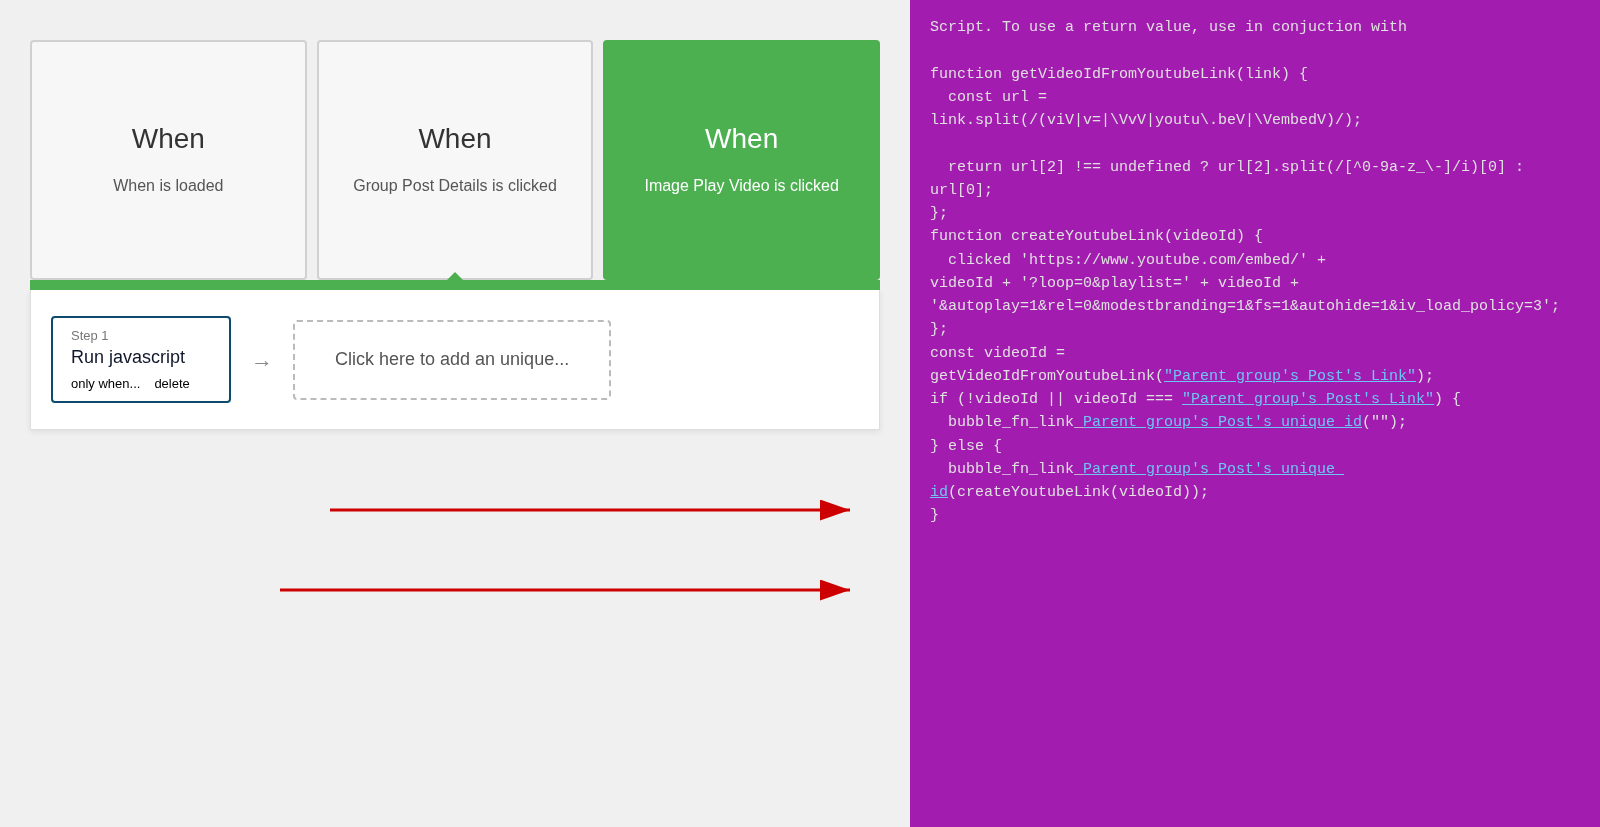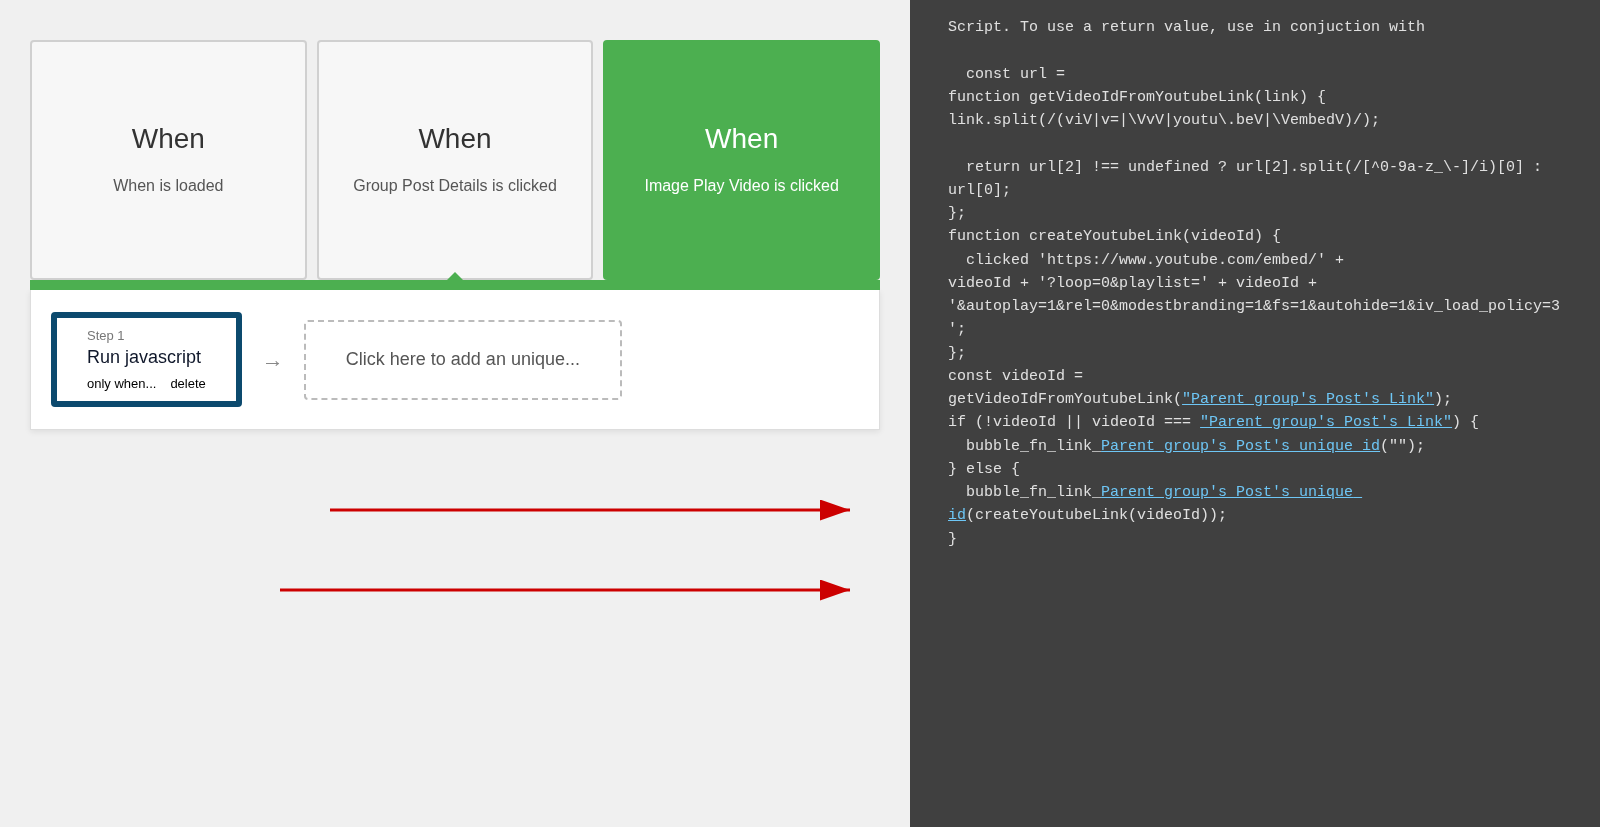--- a/index.html
+++ b/index.html
@@ -107,23 +107,23 @@
       padding: 20px;
       display: flex;
       flex-direction: row;
       align-items: center;
       gap: 20px;
       min-height: 140px;
       box-shadow: 0 2px 6px rgba(0,0,0,0.08);
     }
 
     .step-box {
-      border: 6px solid #0c4a6e;
+      border: 2px solid #0c4a6e;
       border-radius: 4px;
-      padding: 10px 30px;
+      padding: 10px 18px;
       min-width: 180px;
       background: white;
     }
 
     .step-label {
       font-size: 13px;
       color: #777;
       margin-bottom: 4px;
     }
 
@@ -169,23 +169,23 @@
     
     .red-arrows-area {
       position: relative;
       margin: 20px 30px 0 30px;
       height: 200px;
     }
 
     
     .right-panel {
       flex: 1;
-      background: #404040;
+      background: #a21caf;
       color: #e0e0e0;
-      padding: 16px 38px;
+      padding: 16px 20px;
       overflow-y: auto;
       font-family: 'Courier New', Courier, monospace;
       font-size: 15px;
       line-height: 1.55;
     }
 
     .code-line {
       white-space: pre-wrap;
       word-break: break-word;
     }
@@ -255,22 +255,22 @@
       <line x1="300" y1="60" x2="820" y2="60" stroke="#cc0000" stroke-width="3" marker-end="url(#arrowhead1)"></line>
 
       <line x1="250" y1="140" x2="820" y2="140" stroke="#cc0000" stroke-width="3" marker-end="url(#arrowhead2)"></line>
     </svg>
   </div>
 </div>
 
 <div class="right-panel">
   <div class="code-line">Script. To use a return value, use in conjuction with</div>
   <br>
+  <div class="code-line">function getVideoIdFromYoutubeLink(link) {</div>
   <div class="code-line">  const url =</div>
-  <div class="code-line">function getVideoIdFromYoutubeLink(link) {</div>
   <div class="code-line">link.split(/(viV|v=|\VvV|youtu\.beV|\VembedV)/);
   </div>
   <div class="code-line">  return url[2] !== undefined ? url[2].split(/[^0-9a-z_\-]/i)[0] : url[0];</div>
   <div class="code-line">};</div>
   <div class="code-line">function createYoutubeLink(videoId) {</div>
   <div class="code-line">  clicked 'https://www.youtube.com/embed/' +</div>
   <div class="code-line">videoId + '?loop=0&amp;playlist=' + videoId +</div>
   <div class="code-line">'&amp;autoplay=1&amp;rel=0&amp;modestbranding=1&amp;fs=1&amp;autohide=1&amp;iv_load_policy=3';</div>
   <div class="code-line">};</div>
   <div class="code-line">const videoId =</div>

